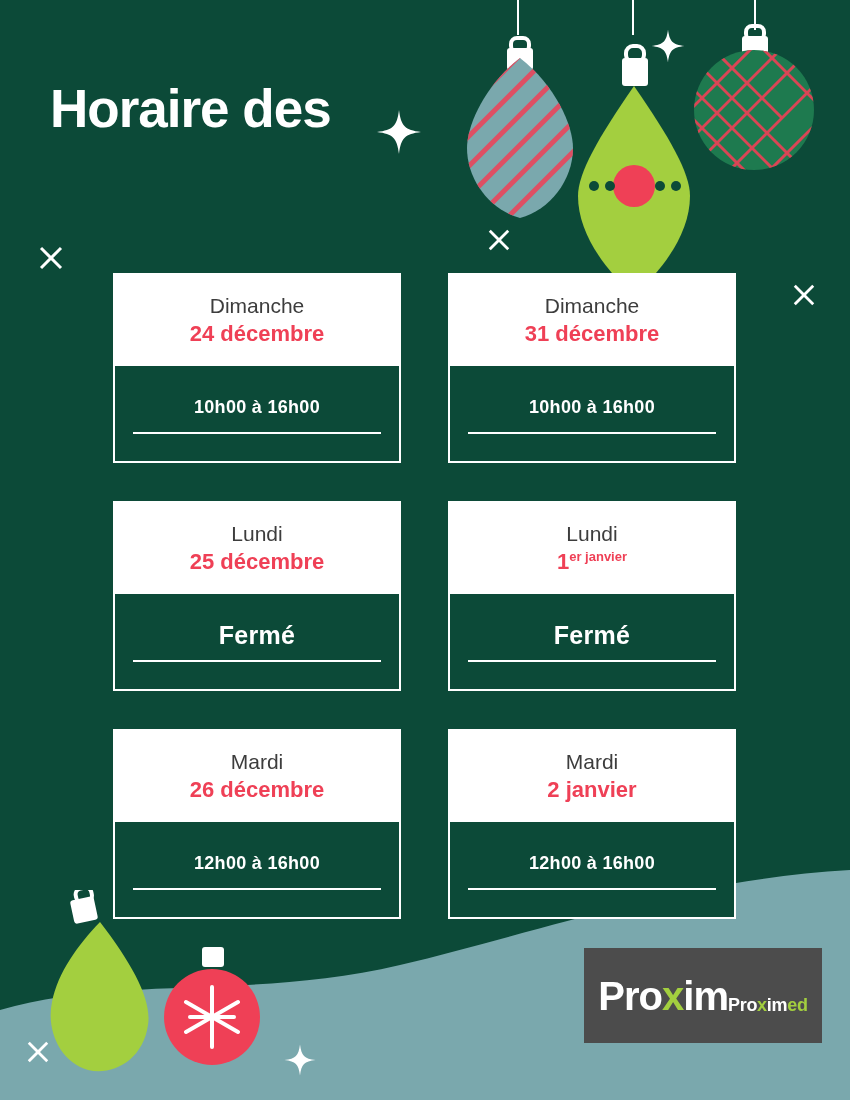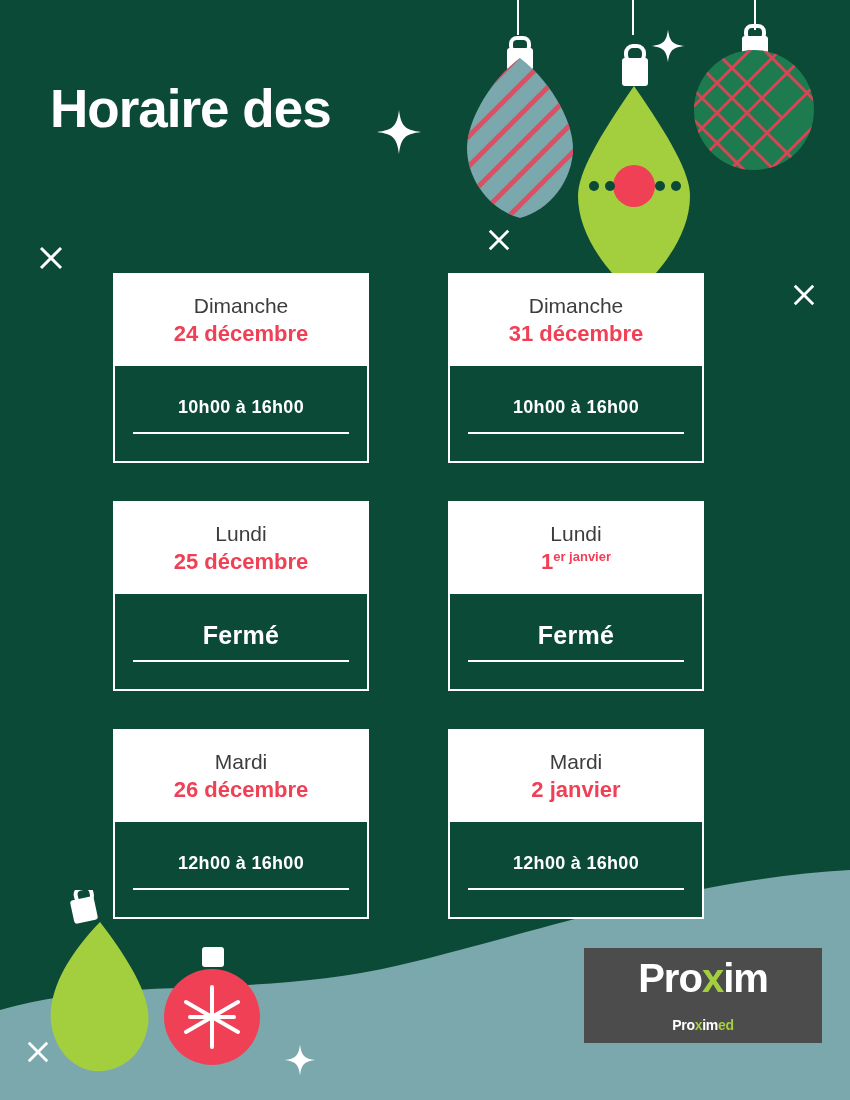--- a/index.html
+++ b/index.html
@@ -53,21 +53,21 @@
     width: 625px;
     display: grid;
     grid-template-columns: 288px 288px;
     grid-column-gap: 47px;
     grid-row-gap: 38px;
     z-index: 6;
   }
   .card {
     background: #ffffff;
     border: 2px solid #ffffff;
-    width: 256px;
+    width: 288px;
     height: 190px;
     display: flex;
     flex-direction: column;
   }
   .card-top {
     background: #ffffff;
     flex: 0 0 91px;
     display: flex;
     flex-direction: column;
     align-items: center;
@@ -112,37 +112,36 @@
     background: #ffffff;
   }
 
   
   .logo-box {
     position: absolute;
     right: 28px; bottom: 57px;
     width: 238px; height: 95px;
     background: #4c4c4c;
     display: flex;
-    flex-direction: column;
     align-items: center;
     justify-content: center;
     z-index: 7;
   }
   .logo-main {
     color: #ffffff;
     font-size: 40px;
     font-weight: bold;
     letter-spacing: -1px;
     line-height: 1;
     position: relative;
   }
   .logo-main .x-accent { color: #a3cf3f; }
   .logo-sub {
     color: #ffffff;
-    font-size: 14px;
+    font-size: 18px;
     font-weight: bold;
     margin-top: 19px;
     letter-spacing: -0.3px;
   }
   .logo-sub .x-accent { color: #a3cf3f; }
   .logo-sub .ed-accent { color: #a3cf3f; }
 
   
   .orn { position: absolute; z-index: 3; }
   .spark { position: absolute; z-index: 4; }

